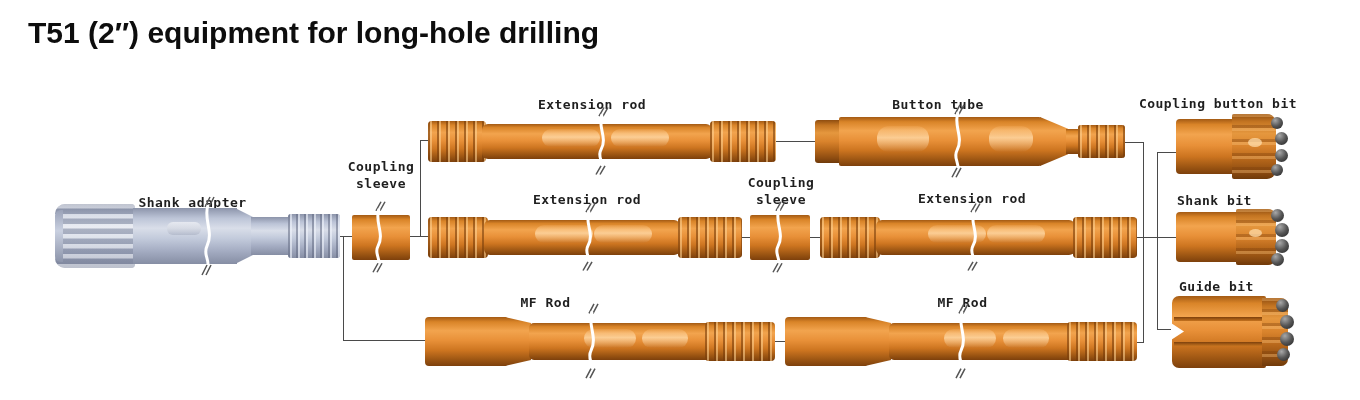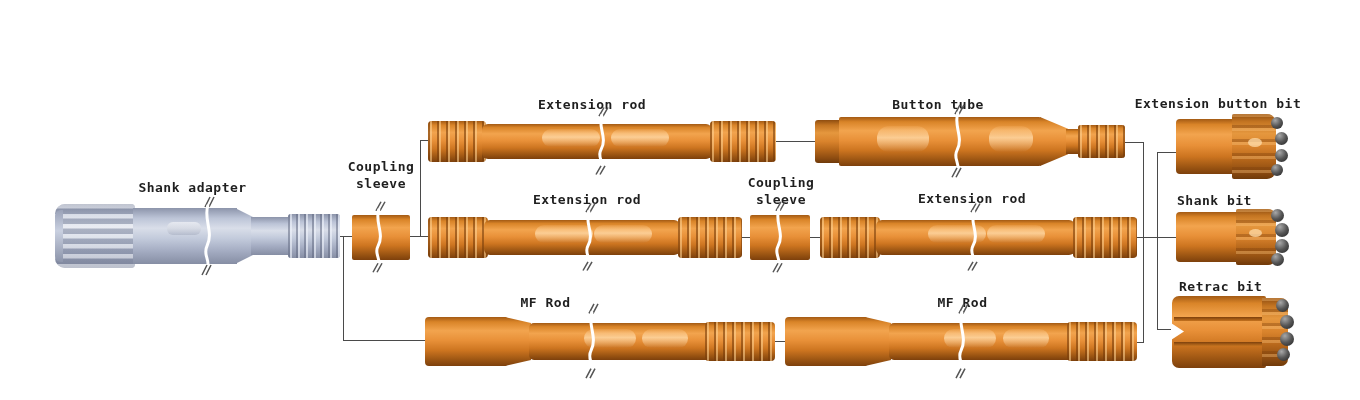--- a/index.html
+++ b/index.html
@@ -48,20 +48,21 @@
        background:radial-gradient(circle at 35% 28%,#a8a8a8,#565656 50%,#262626 95%);}
   .scallop::before{content:"";position:absolute;inset:0;border-radius:inherit;
        background:repeating-linear-gradient(180deg,rgba(255,200,130,.35) 0 3px,
        rgba(0,0,0,0) 3px 11px,rgba(120,60,10,.35) 11px 14px);}
 </style>
 </head>
 <body>
 
 <div id="canvas">
 
+  <div class="title">T51 (2″) equipment for long-hole drilling</div>
 
   <div class="ln" style="left:334px;top:236px;width:20px;height:1px"></div>
   <div class="ln" style="left:343px;top:236px;width:1px;height:105px"></div>
   <div class="ln" style="left:343px;top:340px;width:83px;height:1px"></div>
   <div class="ln" style="left:409px;top:236px;width:20px;height:1px"></div>
   <div class="ln" style="left:420px;top:140px;width:1px;height:97px"></div>
   <div class="ln" style="left:420px;top:140px;width:10px;height:1px"></div>
   <div class="ln" style="left:773px;top:141px;width:44px;height:1px"></div>
   <div class="ln" style="left:740px;top:237px;width:12px;height:1px"></div>
   <div class="ln" style="left:808px;top:237px;width:14px;height:1px"></div>
@@ -69,32 +70,32 @@
   <div class="ln" style="left:1122px;top:142px;width:22px;height:1px"></div>
   <div class="ln" style="left:1134px;top:237px;width:10px;height:1px"></div>
   <div class="ln" style="left:1134px;top:342px;width:10px;height:1px"></div>
   <div class="ln" style="left:1143px;top:142px;width:1px;height:201px"></div>
   <div class="ln" style="left:1143px;top:237px;width:15px;height:1px"></div>
   <div class="ln" style="left:1157px;top:152px;width:1px;height:178px"></div>
   <div class="ln" style="left:1157px;top:152px;width:20px;height:1px"></div>
   <div class="ln" style="left:1157px;top:237px;width:20px;height:1px"></div>
   <div class="ln" style="left:1157px;top:329px;width:20px;height:1px"></div>
 
-  <div class="lbl" style="left:120px;top:179px;width:145px">Shank adapter</div>
+  <div class="lbl" style="left:120px;top:194px;width:145px">Shank adapter</div>
   <div class="lbl" style="left:343px;top:158px;width:76px">Coupling sleeve</div>
   <div class="lbl" style="left:517px;top:96px;width:150px">Extension rod</div>
   <div class="lbl" style="left:868px;top:96px;width:140px">Button tube</div>
-  <div class="lbl" style="left:1133px;top:95px;width:170px">Extension button bit</div>
+  <div class="lbl" style="left:1133px;top:95px;width:170px">Coupling button bit</div>
   <div class="lbl" style="left:512px;top:191px;width:150px">Extension rod</div>
   <div class="lbl" style="left:745px;top:174px;width:72px">Coupling sleeve</div>
   <div class="lbl" style="left:897px;top:190px;width:150px">Extension rod</div>
   <div class="lbl left" style="left:1177px;top:192px;width:110px">Shank bit</div>
   <div class="lbl" style="left:488px;top:294px;width:115px">MF Rod</div>
   <div class="lbl" style="left:905px;top:294px;width:115px">MF Rod</div>
-  <div class="lbl left" style="left:1179px;top:278px;width:110px">Retrac bit</div>
+  <div class="lbl left" style="left:1179px;top:278px;width:110px">Guide bit</div>
 
   <div class="part" style="left:55px;top:204px;width:285px;height:64px">
     <div class="seg gry" style="left:0;top:0;width:80px;height:64px;border-radius:10px 4px 4px 10px">
       <div class="seg" style="inset:0;border-radius:inherit;background:repeating-linear-gradient(180deg,rgba(255,255,255,.45) 0 4px,rgba(108,116,140,.4) 5px 10px)"></div>
       <div class="seg" style="left:0;top:6px;width:8px;height:52px;border-radius:6px 0 0 6px;background:linear-gradient(180deg,#9aa2b8,#c9d0e0 40%,#8c94aa)"></div>
     </div>
     <div class="seg gry" style="left:78px;top:4px;width:104px;height:56px"></div>
     <div class="seg gry" style="left:180px;top:4px;width:18px;height:56px;clip-path:polygon(0 0,100% 16%,100% 84%,0 100%)"></div>
     <div class="seg gry" style="left:196px;top:13px;width:40px;height:38px"></div>
     <div class="seg gry ribs-g" style="left:233px;top:10px;width:52px;height:44px;border-radius:3px"></div>

